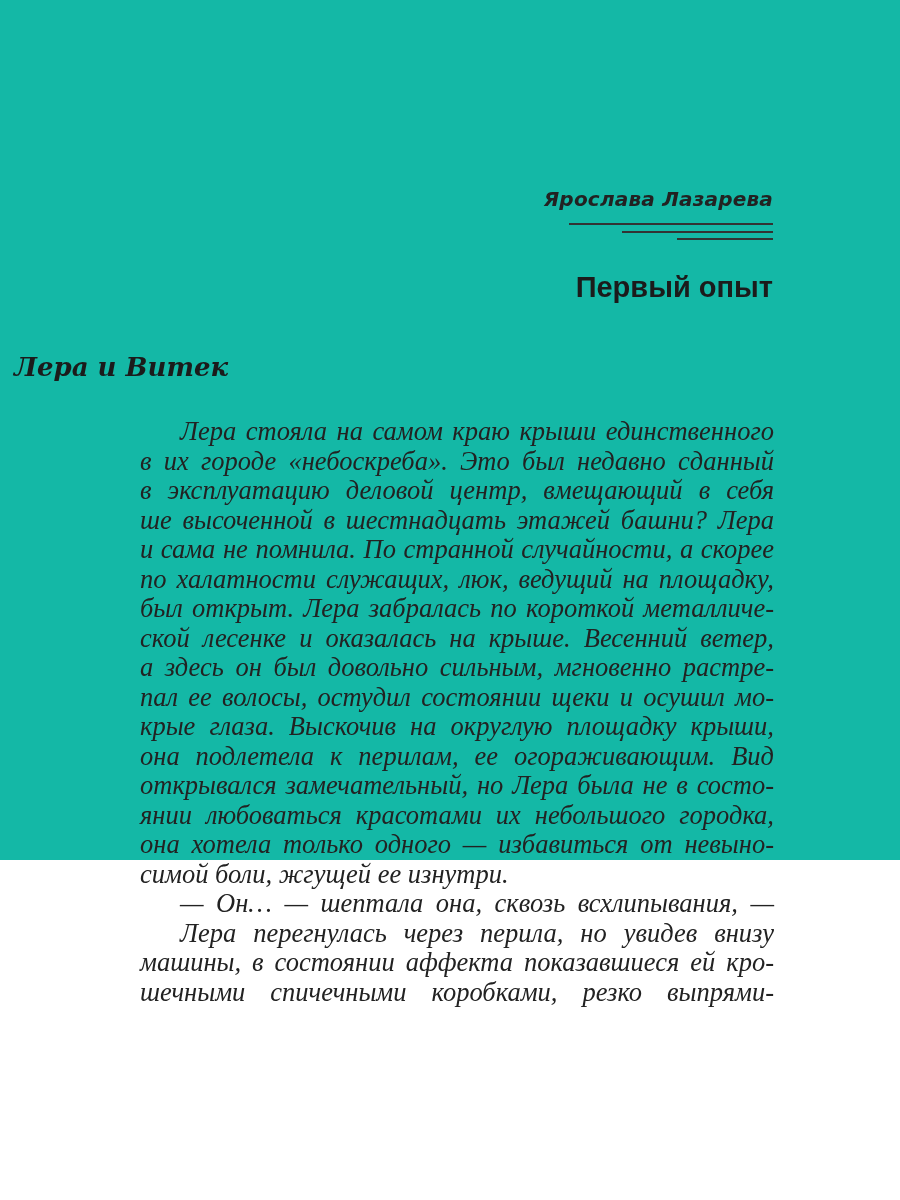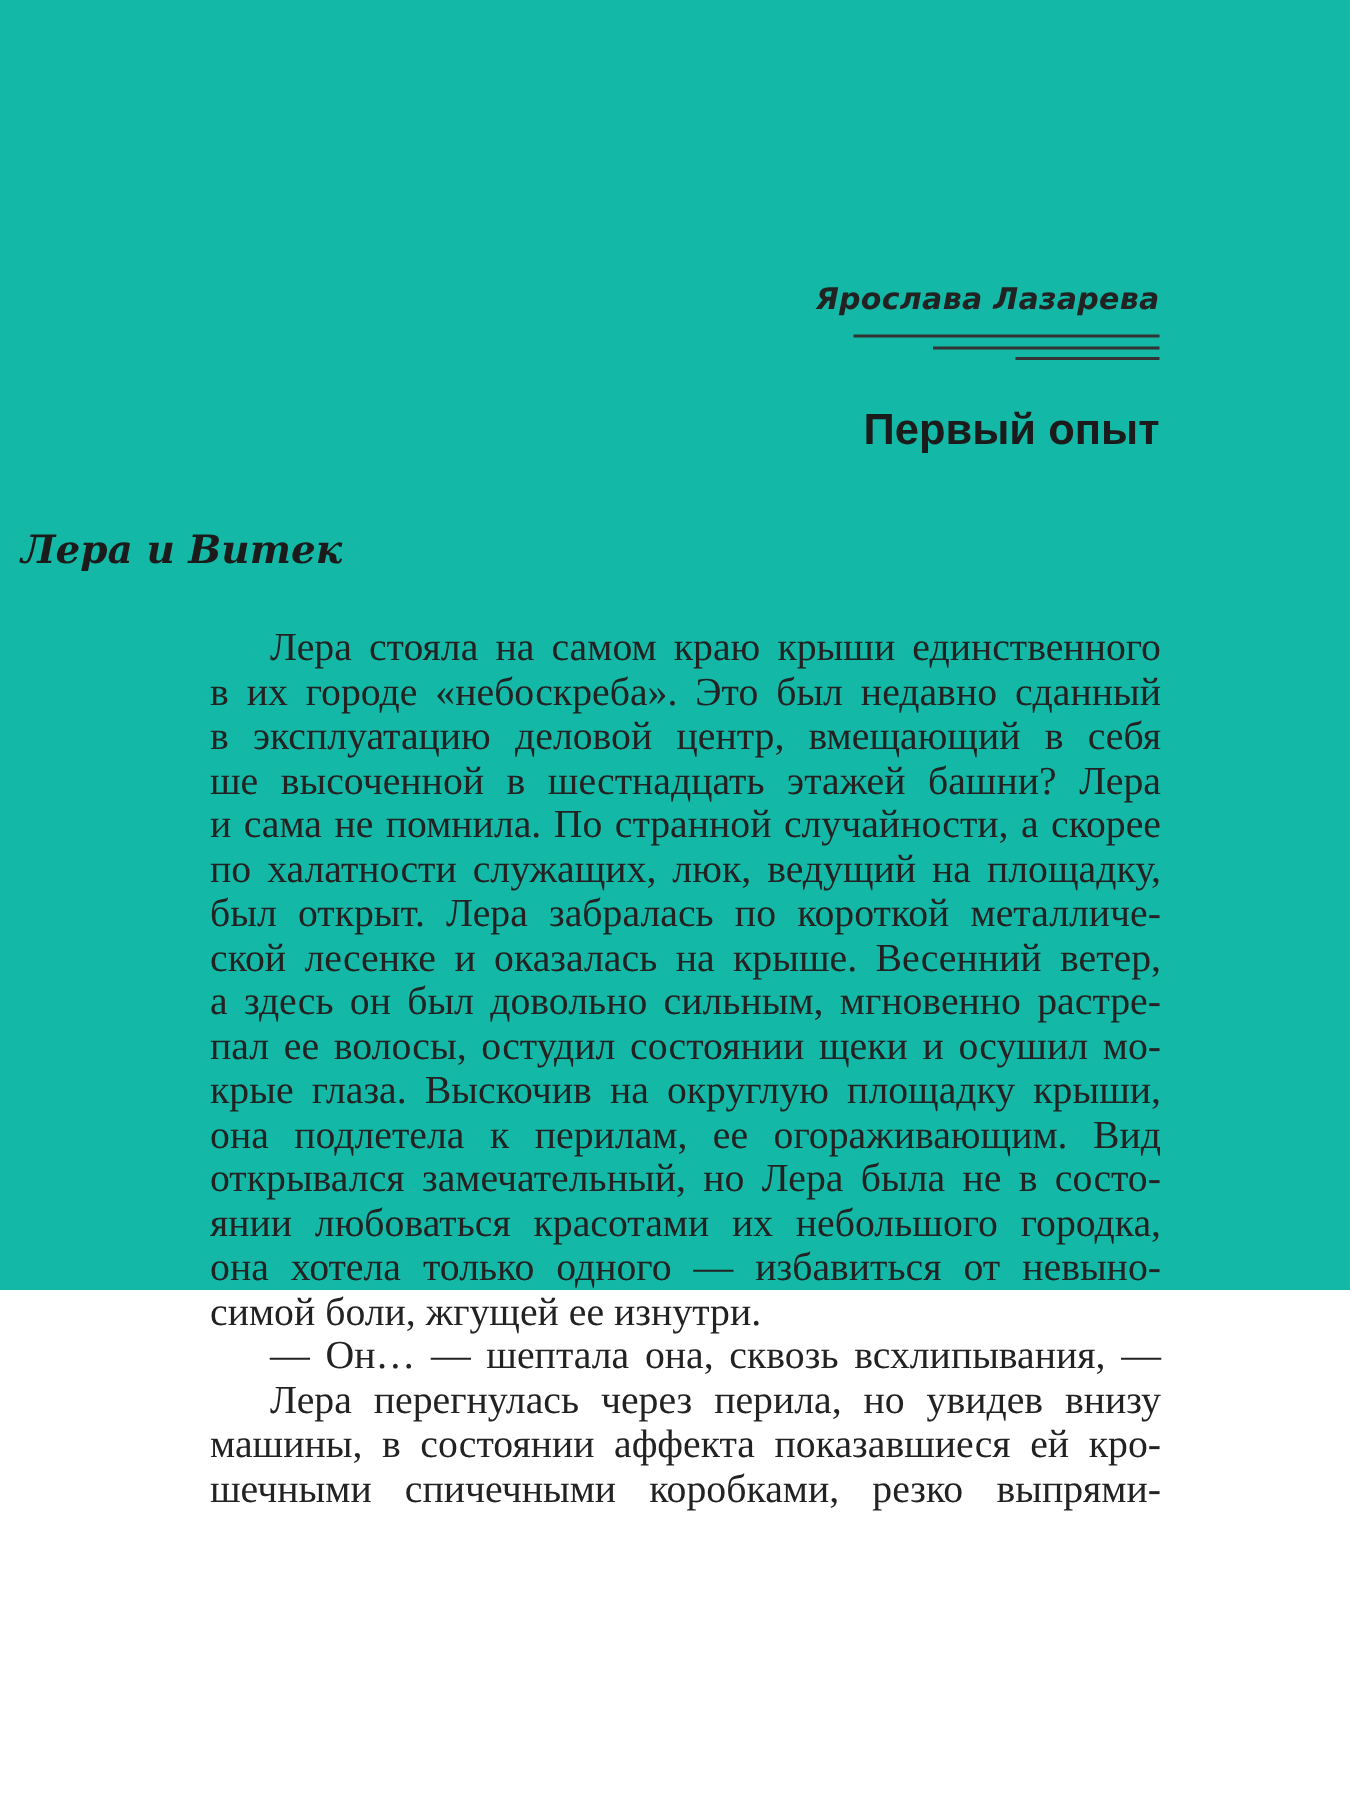--- a/index.html
+++ b/index.html
@@ -66,20 +66,21 @@
   }
   .body-text {
     position: absolute;
     left: 140px;
     top: 417px;
     width: 634px;
     font-family: "Liberation Serif", serif;
     font-size: 26.5px;
     line-height: 29.5px;
     color: #222;
+    font-style: italic;
   }
   .line {
     display: block;
     white-space: nowrap;
     text-align: justify;
     text-align-last: justify;
     height: 29.5px;
   }
   .line.last {
     text-align: right;

